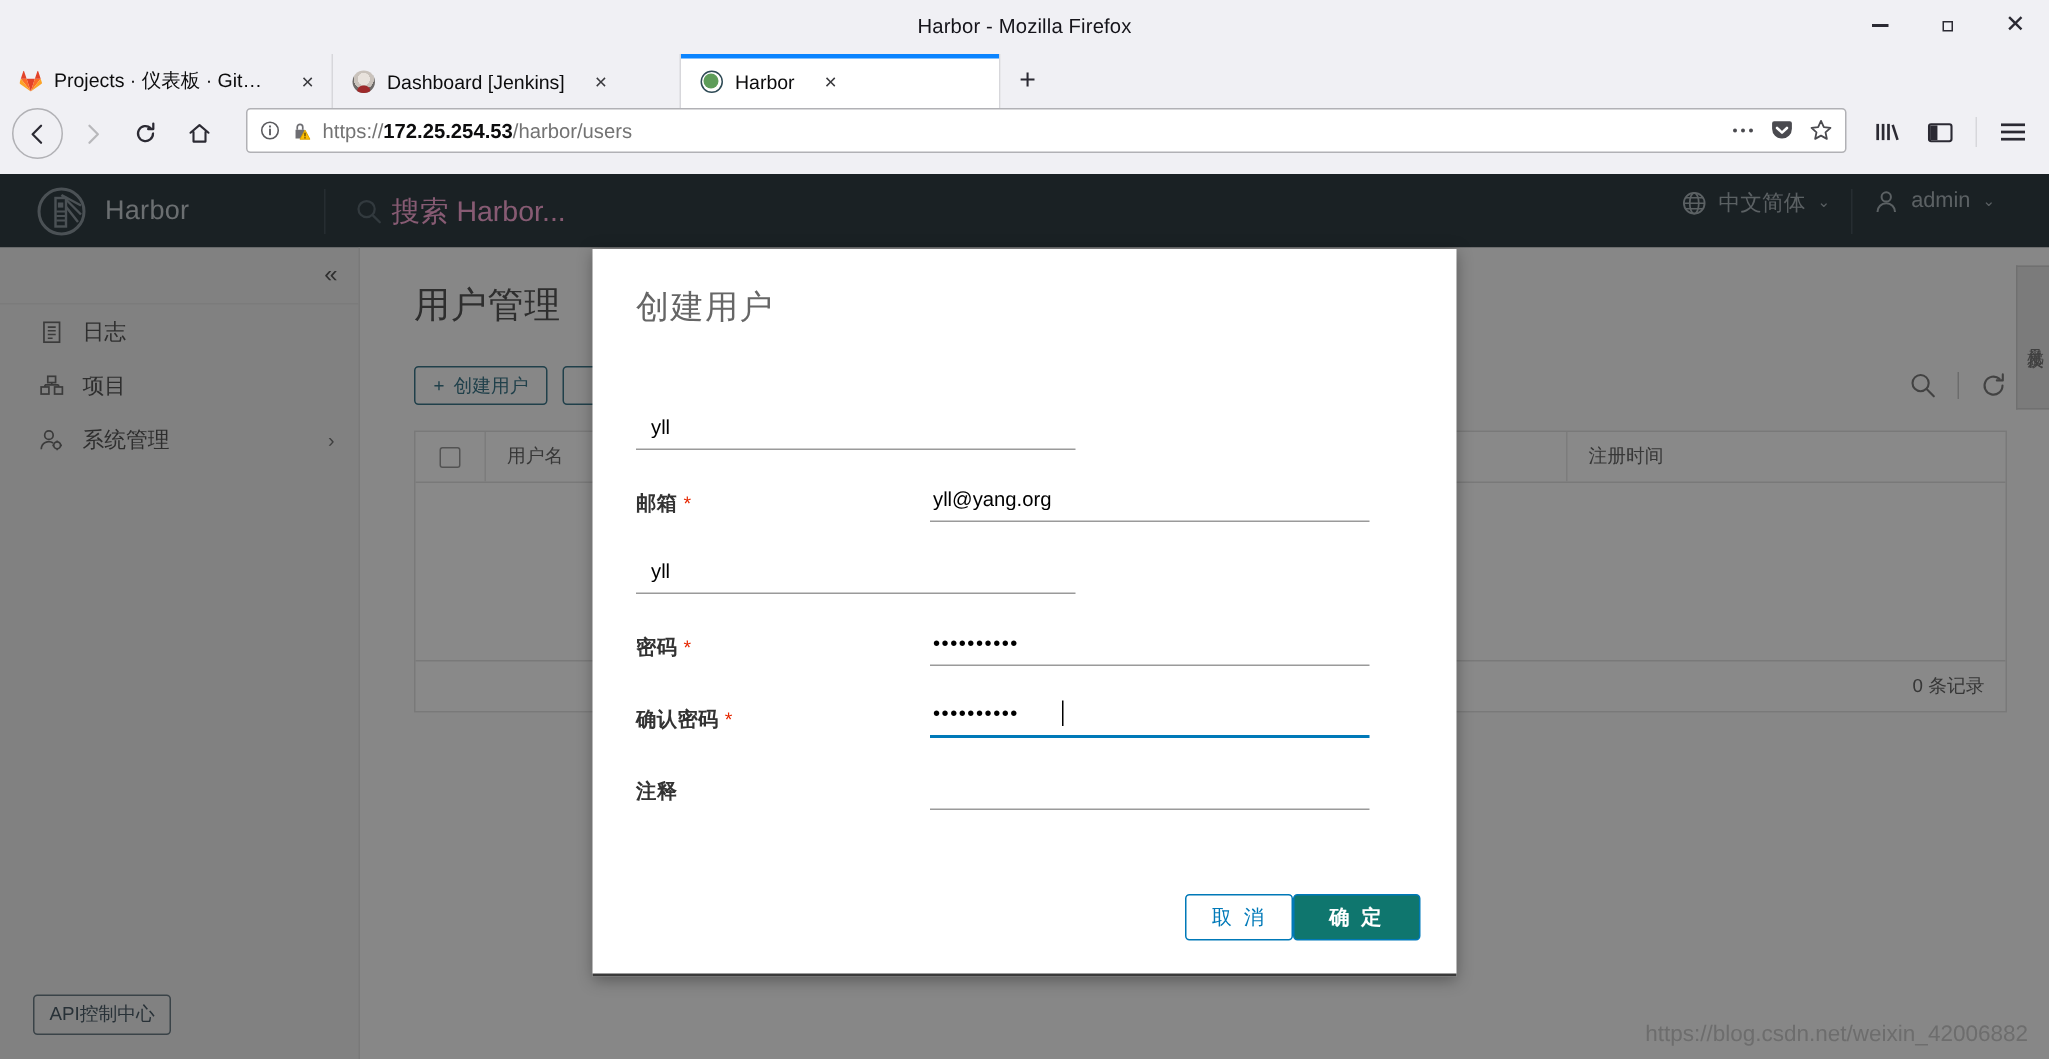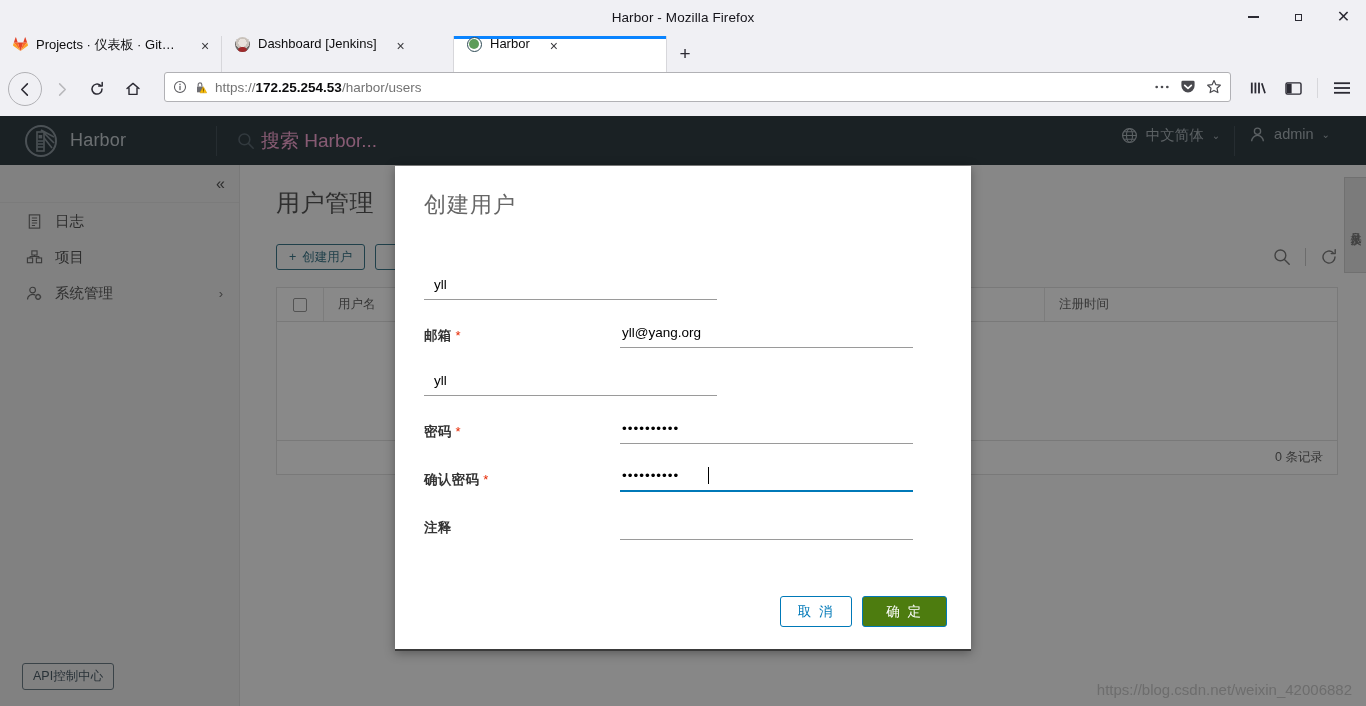--- a/index.html
+++ b/index.html
@@ -35,21 +35,21 @@
   .ff-winbtn .glyph-close { display:block; font-size: 16px; line-height: 16px; font-weight: 400; }
 
   
   .ff-tabstrip {
     position: absolute; left: 0; top: 34px; width: 1366px; height: 38px;
     background: #f0f0f4;
     display: flex; align-items: flex-end;
   }
   .ff-tab {
     position: relative;
-    height: 36px; display: flex; align-items: flex-start;
+    height: 36px; display: flex; align-items: center;
     padding: 0 6px 0 12px;
     background: #f0f0f4;
     border-right: 1px solid #d7d7db;
   }
   .ff-tab.active {
     background: #ffffff;
     border-right: 1px solid #d7d7db;
   }
   .ff-tab.active::before {
     content: ""; position: absolute; left: 0; right: 0; top: 0;
@@ -226,29 +226,29 @@
     font-size: 13.5px; color:#000; background:transparent;
     padding: 0 2px 3px 2px; outline: none;
     font-family: "Liberation Sans", "DejaVu Sans", sans-serif;
   }
   .form-field.focused input { border-bottom: 2px solid #0079b8; }
   .form-field .caret-bar {
     position:absolute; left: 88px; top: 3px; width:1px; height:17px; background:#000;
   }
   .modal-actions {
     position:absolute; right: 24px; bottom: 22px;
-    display:flex; align-items:center; gap: 10px;
+    display:flex; align-items:center; 
   }
   .btn {
     height: 31px; min-width: 72px; border-radius: 3px;
     font-size: 13.5px; display:flex; align-items:center; justify-content:center;
     letter-spacing: 2px;
   }
   .btn-secondary { background:#fff; color:#0079b8; border:1px solid #0079b8; padding: 0 16px; }
-  .btn-primary { background:#4d7c0f; color:#fff; border:1px solid #0079b8; padding: 0 23px; }
+  .btn-primary { background:#0f766e; color:#fff; border:1px solid #0079b8; padding: 0 23px; font-weight: bold; }
 
   svg { display:block; }
 </style>
 </head>
 <body>
 
 <div id="app">
 
   <div class="ff-titlebar">
     <div class="ff-title-text">Harbor - Mozilla Firefox</div>

